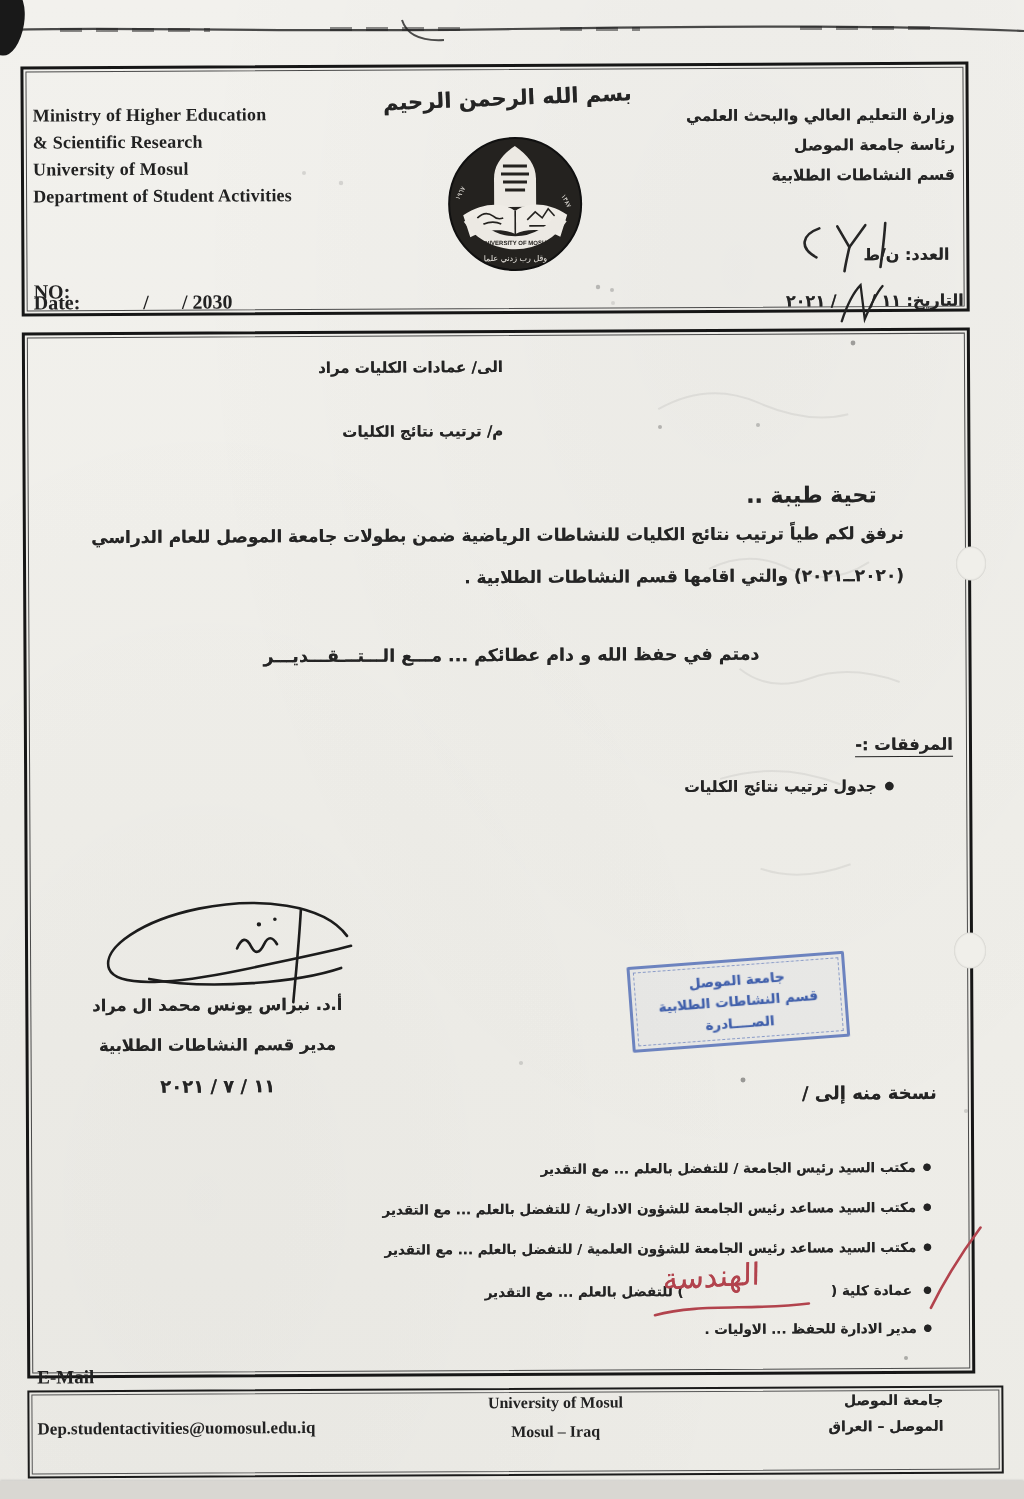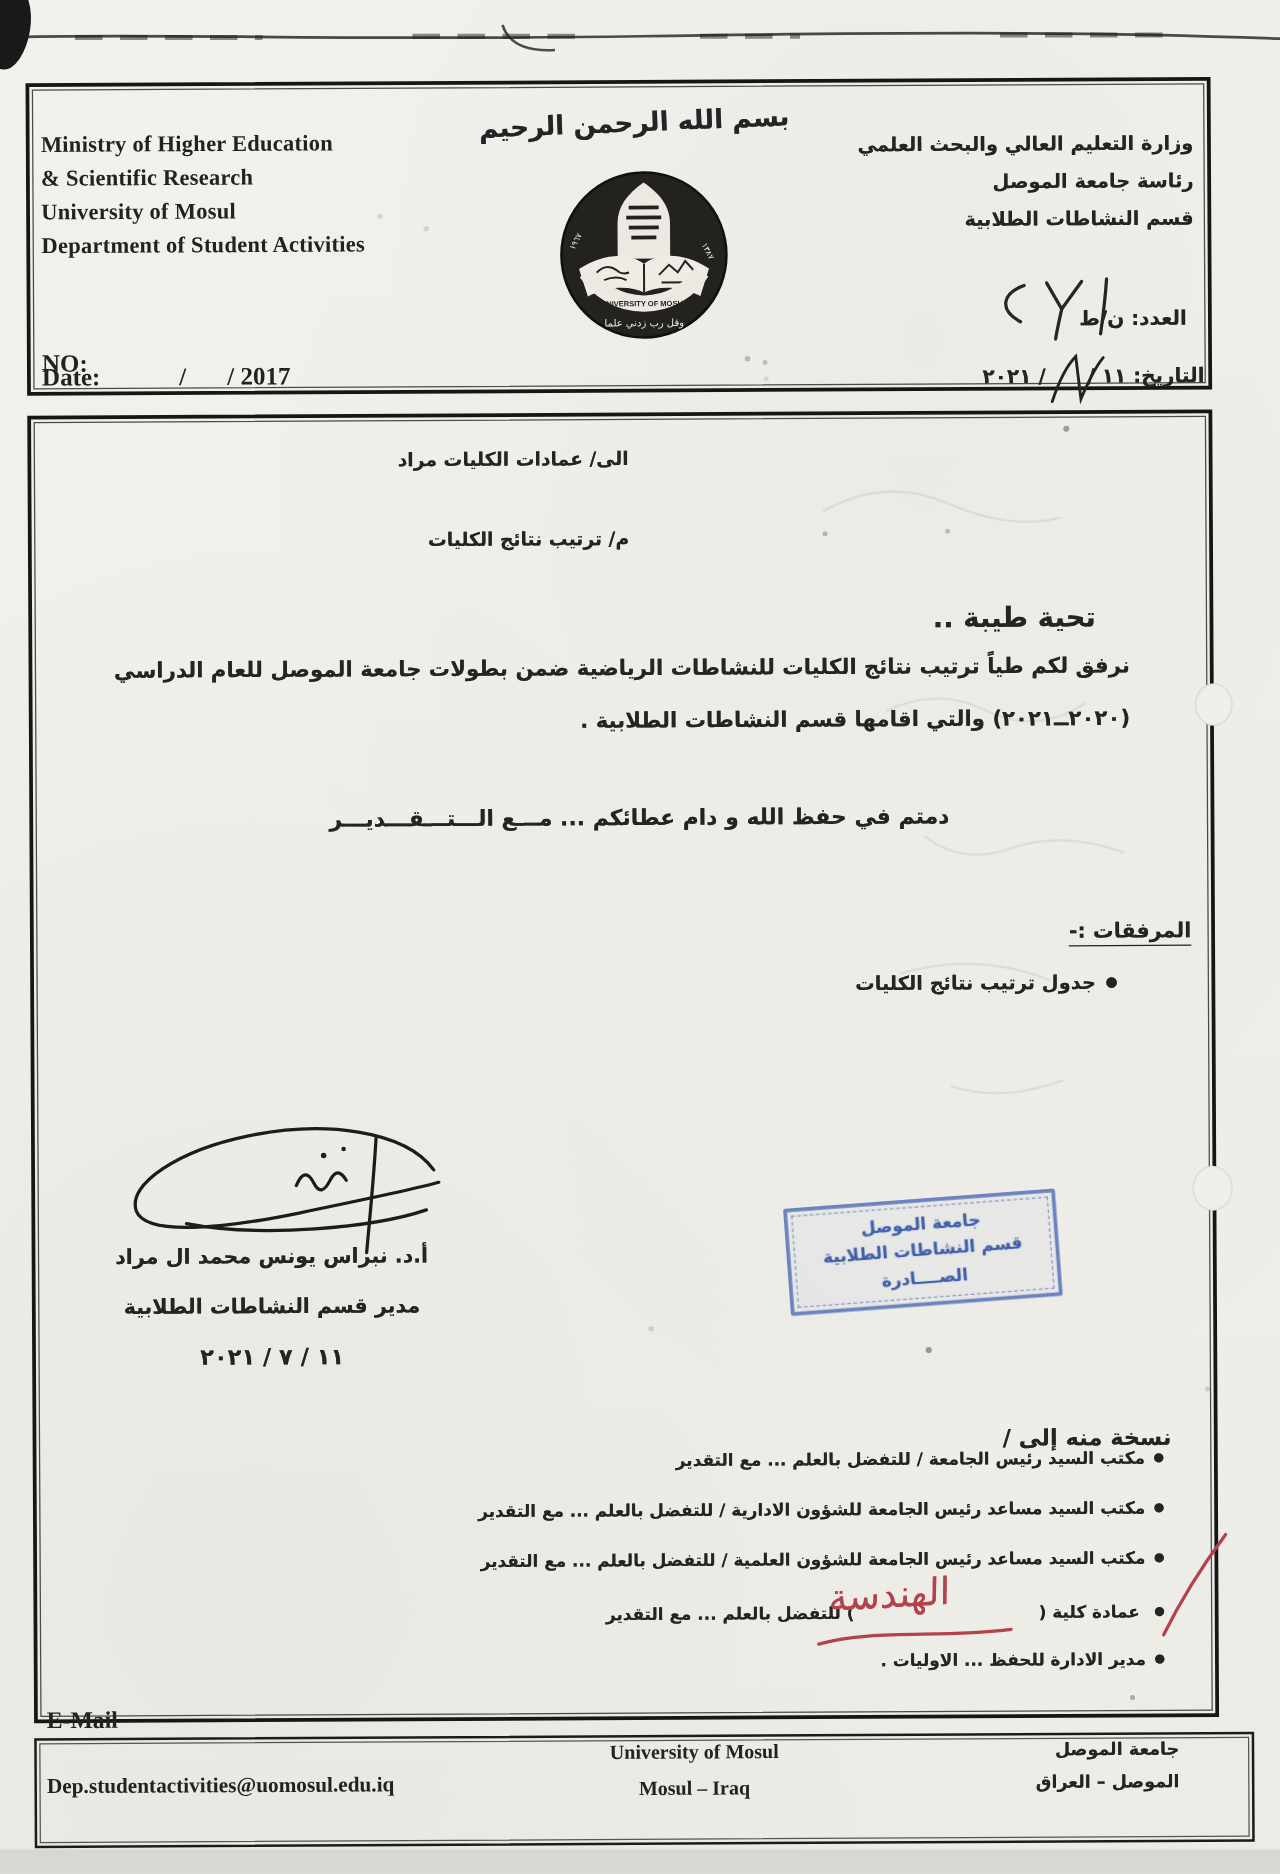--- a/index.html
+++ b/index.html
@@ -126,21 +126,21 @@
       <div>&amp; Scientific Research</div>
       <div>University of Mosul</div>
       <div>Department of Student Activities</div>
     </div>
 
     <div class="abs en-serif" style="left:36px;top:242px;font-size:20px;margin-top:36px;">NO:</div>
 
     <div class="abs en-serif" style="left:36px;top:289px;font-size:20px;">
       <span>Date:</span>
       <span style="margin-left:58px;">/</span>
-      <span style="margin-left:28px;">/ 2017</span>
+      <span style="margin-left:28px;">/ 2030</span>
     </div>
 
     <div class="abs ar bismillah" style="left:395px;top:86px;width:240px;text-align:center;">بسم الله الرحمن الرحيم</div>
 
     <svg class="abs" style="left:448px;top:134px;" width="140" height="140" viewBox="0 0 140 140">
       <circle cx="70" cy="70" r="66" fill="#24221f"></circle>
       <circle cx="70" cy="70" r="66" fill="none" stroke="#101010" stroke-width="2"></circle>
 
       <path d="M70 12 C 83 21 91 31 91 45 L91 73 L49 73 L49 45 C49 31 57 21 70 12 Z" fill="#ece9e3"></path>
       <path d="M58 32 h24 M56 40 h28 M58 48 h24 M60 56 h20" stroke="#24221f" stroke-width="3" fill="none"></path>
@@ -210,21 +210,21 @@
     <div class="abs ar center" style="left:80px;top:994px;width:272px;font-size:16.5px;">أ.د. نبراس يونس محمد ال مراد</div>
     <div class="abs ar center" style="left:80px;top:1034px;width:272px;font-size:16.5px;">مدير قسم النشاطات الطلابية</div>
     <div class="abs ar center" style="left:80px;top:1074px;width:272px;font-size:18px;">١١ / ٧ / ٢٠٢١</div>
 
     <div class="abs stamp" style="left:628px;top:960px;">
       <div>جامعة الموصل</div>
       <div>قسم النشاطات الطلابية</div>
       <div>الصــــادرة</div>
     </div>
 
-    <div class="abs ar" style="right:89px;top:1142px;font-size:18px;margin-left:34px;">نسخة منه إلى /</div>
+    <div class="abs ar" style="right:89px;top:1084px;font-size:18px;margin-left:34px;">نسخة منه إلى /</div>
 
     <div class="abs ar bullet" style="right:95px;top:1161px;font-size:13.5px;">مكتب السيد رئيس الجامعة / للتفضل بالعلم ... مع التقدير</div>
     <div class="abs ar bullet" style="right:95px;top:1201px;font-size:13.5px;">مكتب السيد مساعد رئيس الجامعة للشؤون الادارية / للتفضل بالعلم ... مع التقدير</div>
     <div class="abs ar bullet" style="right:95px;top:1241px;font-size:13.5px;">مكتب السيد مساعد رئيس الجامعة للشؤون العلمية / للتفضل بالعلم ... مع التقدير</div>
 
     <div class="abs ar bullet" style="right:95px;top:1284px;font-size:13.5px;">
       <span>عمادة كلية (</span>
       <span style="display:inline-block;width:138px;"></span>
       <span>) للتفضل بالعلم ... مع التقدير</span>
     </div>

